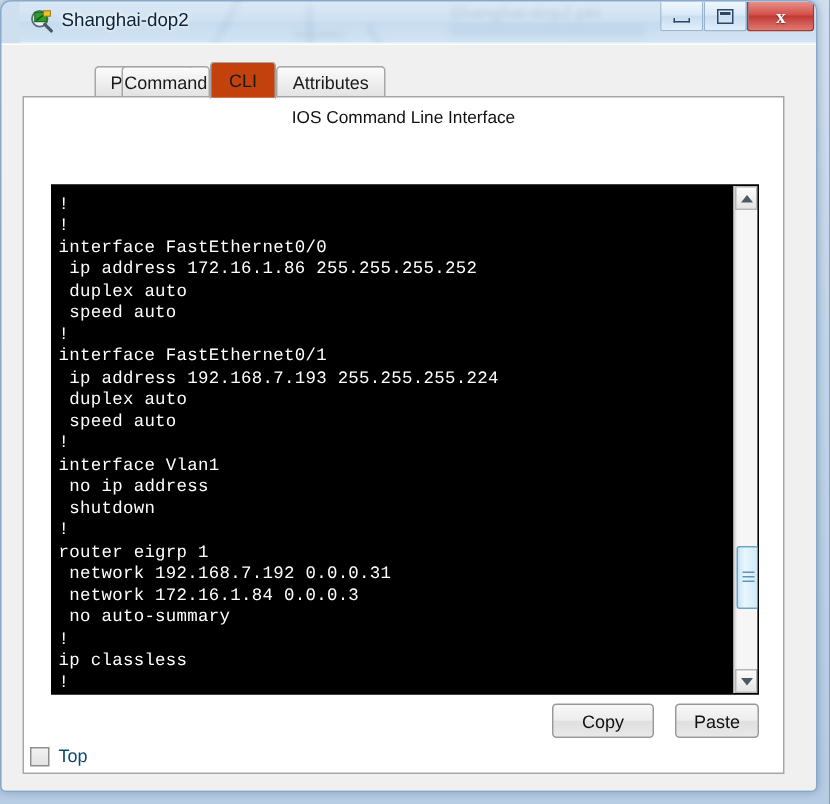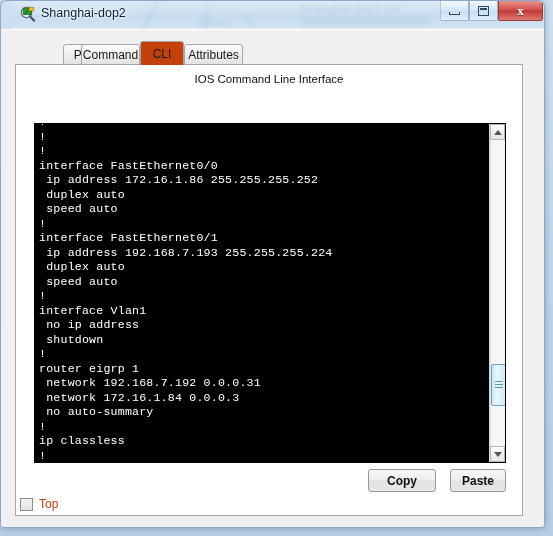--- a/index.html
+++ b/index.html
@@ -288,21 +288,20 @@
     position: absolute;
     height: 23px;
     background: linear-gradient(to bottom, #f7f7f7 0%, #ededed 48%, #e0e0e0 52%, #e8e8e8 100%);
     border: 1px solid #989898;
     border-radius: 3px;
     font-size: 12px;
     color: #111111;
     display: flex; align-items: center; justify-content: center;
     box-sizing: border-box;
     cursor: default;
-    font-weight: bold;
   }
   #btn-copy  { left: 352px; top: 404px; width: 68px; }
   #btn-paste { left: 434px; top: 404px; width: 56px; }
 
   
   #top-row {
     position: absolute;
     left: 19px; top: 467px;
     display: flex;
     align-items: center;
@@ -310,21 +309,21 @@
   }
   #top-checkbox {
     width: 13px; height: 13px;
     background: linear-gradient(to bottom, #f2f2f2, #e2e2e2);
     border: 1px solid #8d8d8d;
     box-sizing: border-box;
     cursor: default;
   }
   #top-label {
     font-size: 12px;
-    color: #c2410c;
+    color: #0c4a6e;
   }
 </style>
 </head>
 <body>
 
 <div id="desktop">
   <div class="blur-streak" style="left:150px; top:-6px; width:3px; height:40px; transform:rotate(28deg);"></div>
   <div class="blur-streak" style="left:205px; top:4px; width:3px; height:26px;"></div>
   <div class="blur-streak" style="left:196px; top:22px; width:34px; height:3px;"></div>
   <div class="blur-streak" style="left:248px; top:16px; width:3px; height:16px; transform:rotate(-35deg);"></div>
@@ -364,21 +363,21 @@
     <div id="tabstrip">
       <div class="tab" style="left:0px; width:66px;margin-left:48px;">
         <span>Physical</span>
       </div>
       <div class="tab" style="left:66px; width:59px;">
         <span>Command</span>
       </div>
       <div class="tab active" style="left:125px; width:44px;">
         <span>CLI</span>
       </div>
-      <div class="tab" style="left:169px; width:59px;">
+      <div class="tab" style="left:169px; width:73px;">
         <span>Attributes</span>
       </div>
     </div>
 
     <div id="tabpanel">
 
       <div id="cli-header">IOS Command Line Interface</div>
 
       <div id="terminal-wrap">
         <div id="terminal"><div class="line">!</div><div class="line">!</div><div class="line">!</div><div class="line">interface FastEthernet0/0</div><div class="line"> ip address 172.16.1.86 255.255.255.252</div><div class="line"> duplex auto</div><div class="line"> speed auto</div><div class="line">!</div><div class="line">interface FastEthernet0/1</div><div class="line"> ip address 192.168.7.193 255.255.255.224</div><div class="line"> duplex auto</div><div class="line"> speed auto</div><div class="line">!</div><div class="line">interface Vlan1</div><div class="line"> no ip address</div><div class="line"> shutdown</div><div class="line">!</div><div class="line">router eigrp 1</div><div class="line"> network 192.168.7.192 0.0.0.31</div><div class="line"> network 172.16.1.84 0.0.0.3</div><div class="line"> no auto-summary</div><div class="line">!</div><div class="line">ip classless</div><div class="line">!</div></div>

